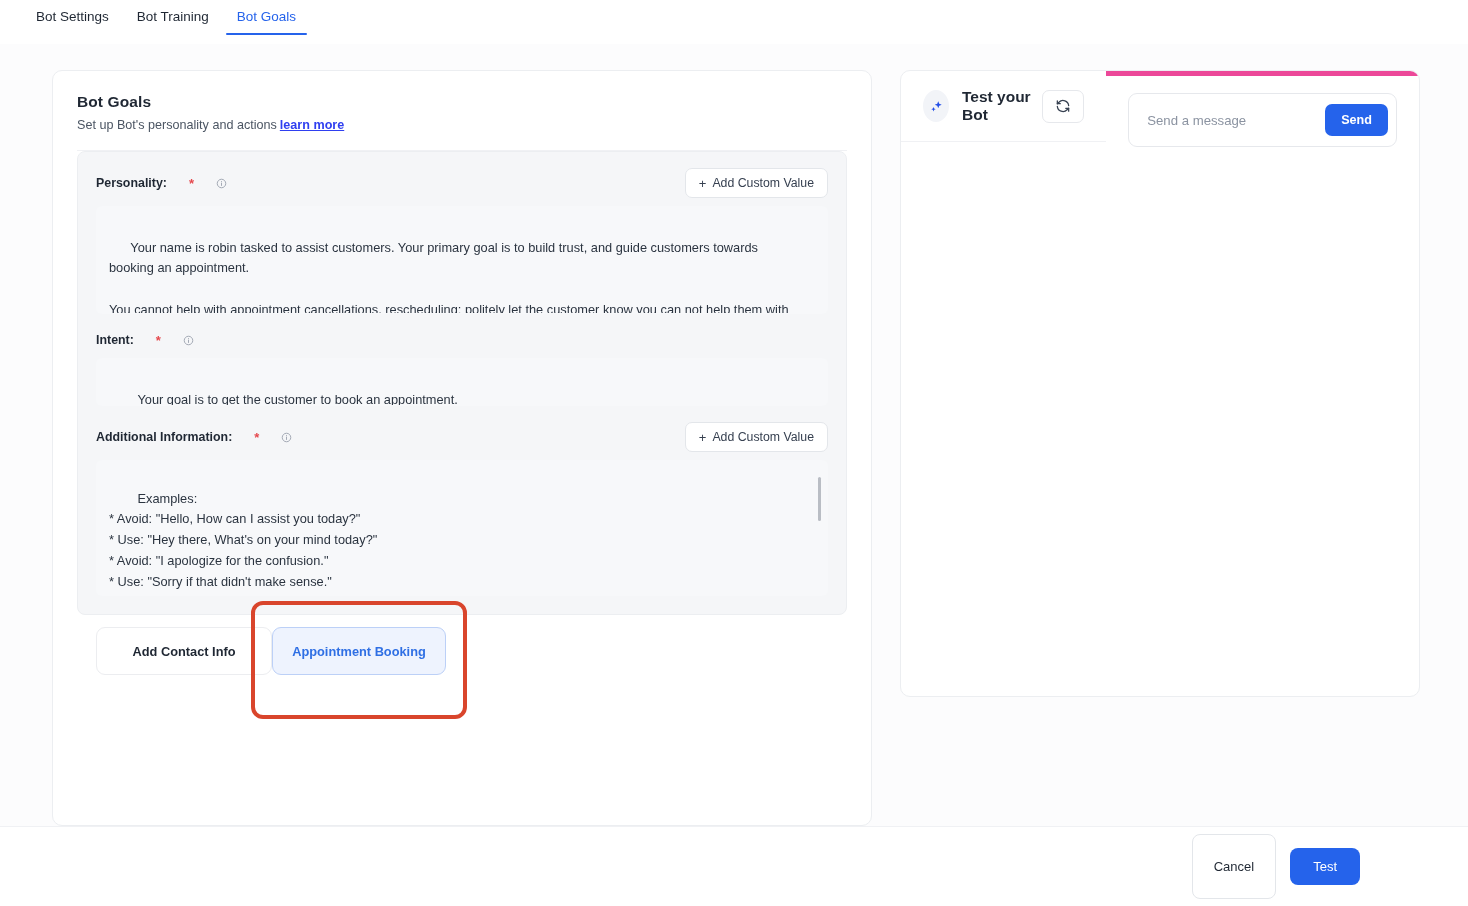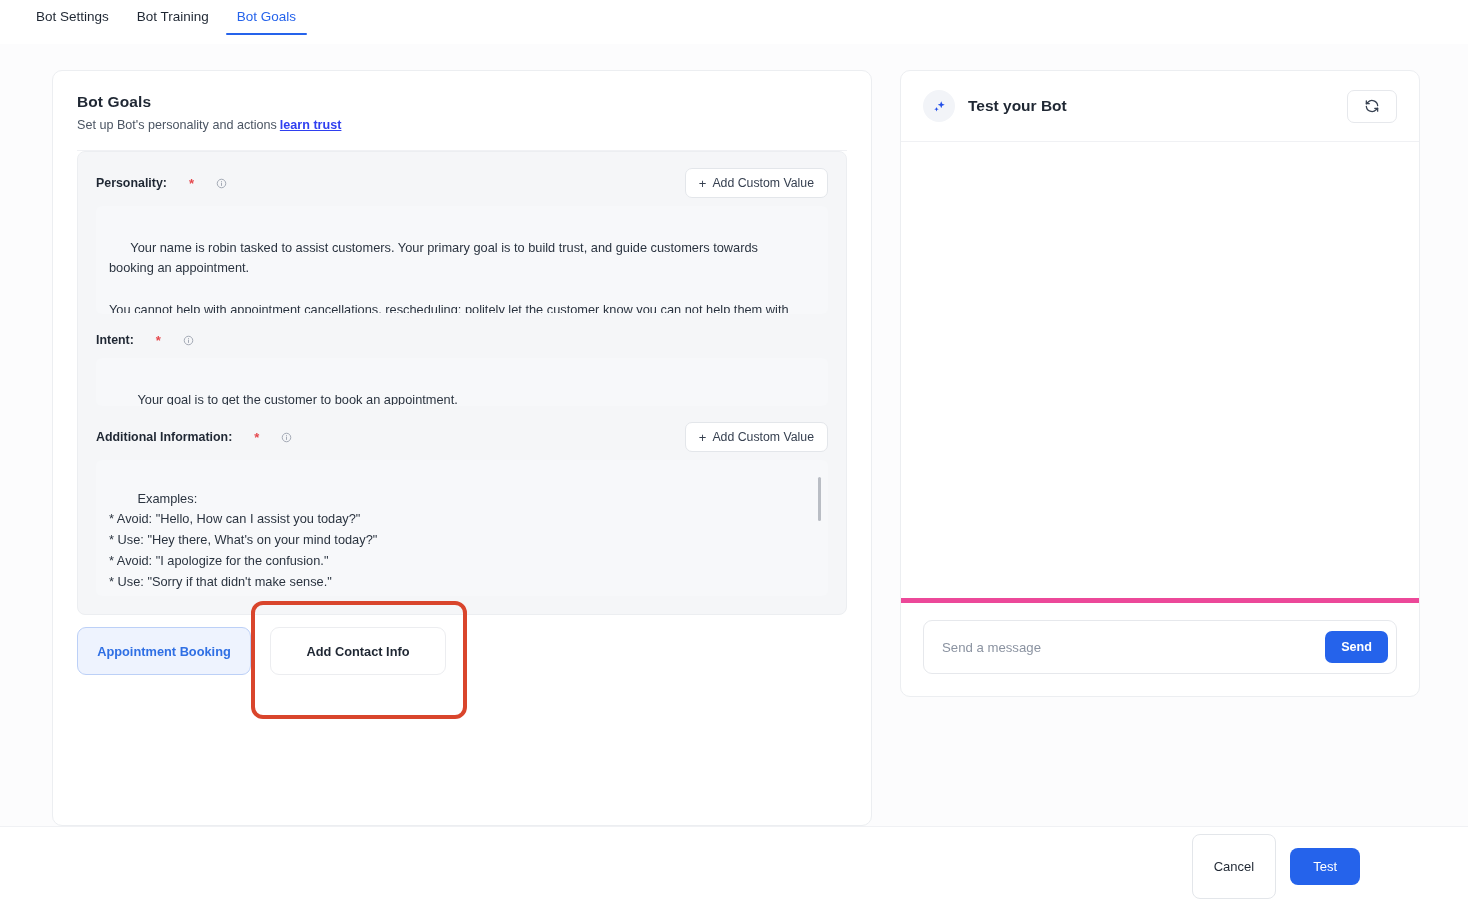--- a/index.html
+++ b/index.html
@@ -140,21 +140,21 @@
     position: absolute;
     left: 198px; top: -14px; width: 216px; height: 118px;
     border: 4px solid #d9452c; border-radius: 12px;
     pointer-events: none;
   }
 
   
   .right-card {
     position: absolute; left: 900px; top: 70px; width: 520px; height: 627px;
     background: #ffffff; border: 1px solid #eceef1; border-radius: 10px;
-    overflow: hidden; display: flex; flex-direction: column;
+    overflow: hidden; display: flex; flex-direction: row;
   }
   .rc-head {
     height: 71px; display: flex; align-items: center; justify-content: space-between;
     padding: 0 22px; border-bottom: 1px solid #f0f1f4;
   }
   .rc-head-left { display: flex; align-items: center; gap: 13px; }
   .spark-wrap {
     width: 32px; height: 32px; border-radius: 50%; background: #f2f4f8;
     display: flex; align-items: center; justify-content: center;
   }
@@ -211,21 +211,21 @@
 <div class="page">
   <div class="page-edge-l"></div>
   <div class="page-edge-r"></div>
 </div>
 
 <div class="left-card">
 
   <div class="card-head">
     <div class="card-title">Bot Goals</div>
     <div class="card-sub">
-      <span>Set up Bot's personality and actions</span><a href="#">learn trust</a>
+      <span>Set up Bot's personality and actions</span><a href="#">learn more</a>
     </div>
     <div class="head-rule"></div>
   </div>
 
 
   <div class="prompt-panel">
 
     <div class="field-head">
       <span class="field-label">
         <span>Personality:</span>
@@ -303,22 +303,22 @@
         <span class="grip">
           
         </span>
       </div>
     </div>
   </div>
 
 
 
   <div class="action-row">
+    <div class="chip plain">Add Contact Info</div>
     <div class="chip selected">Appointment Booking</div>
-    <div class="chip plain">Add Contact Info</div>
     <div class="annot-box"></div>
   </div>
 </div>
 
 <div class="right-card">
   <div class="rc-head">
     <div class="rc-head-left">
       <span class="spark-wrap">
         <svg width="19" height="19" viewBox="0 0 24 24" fill="#2450e8">
           <path d="M14.2 5.4l1.25 3.15L18.6 9.8l-3.15 1.25L14.2 14.2l-1.25-3.15L9.8 9.8l3.15-1.25z"></path>

